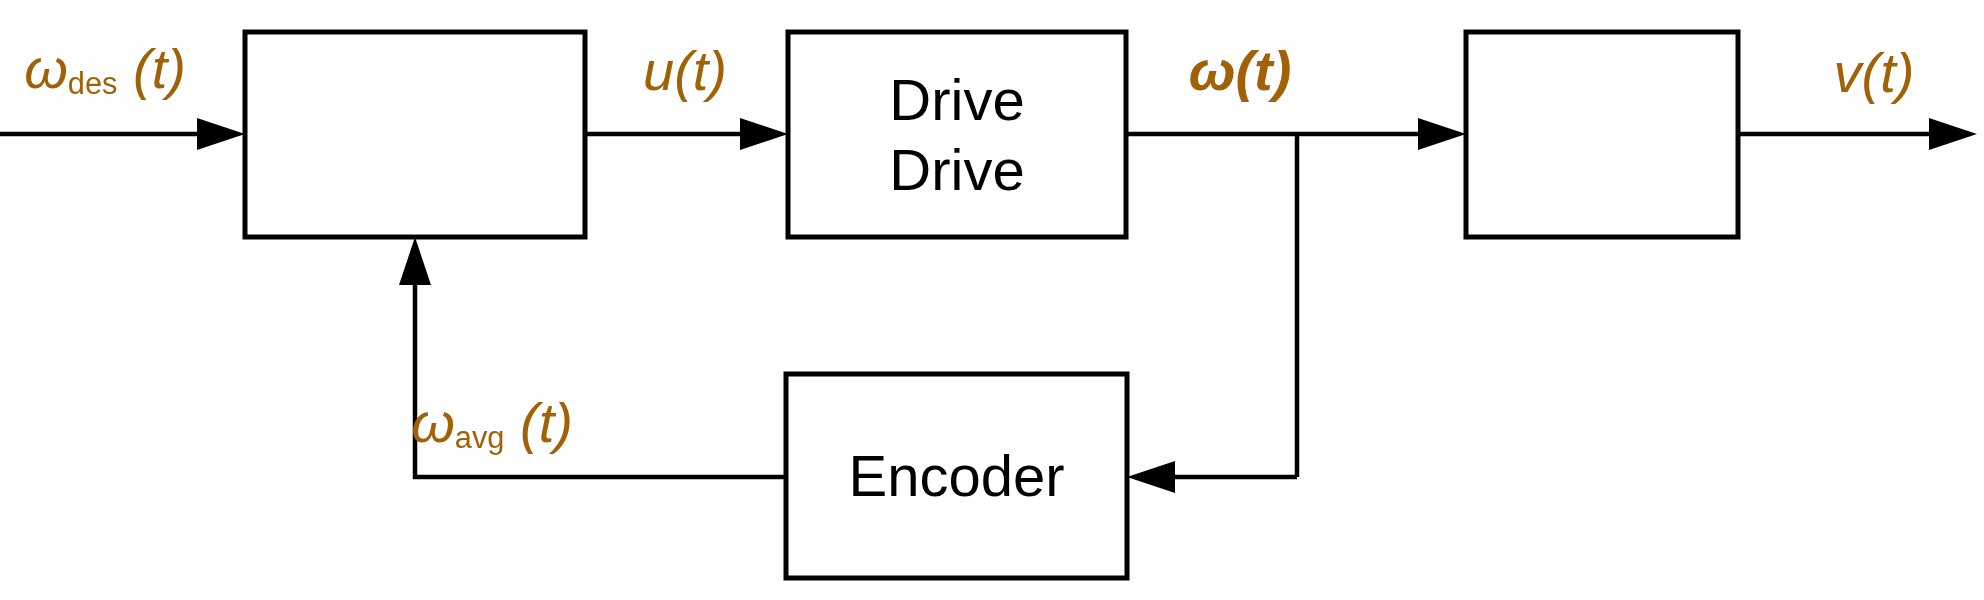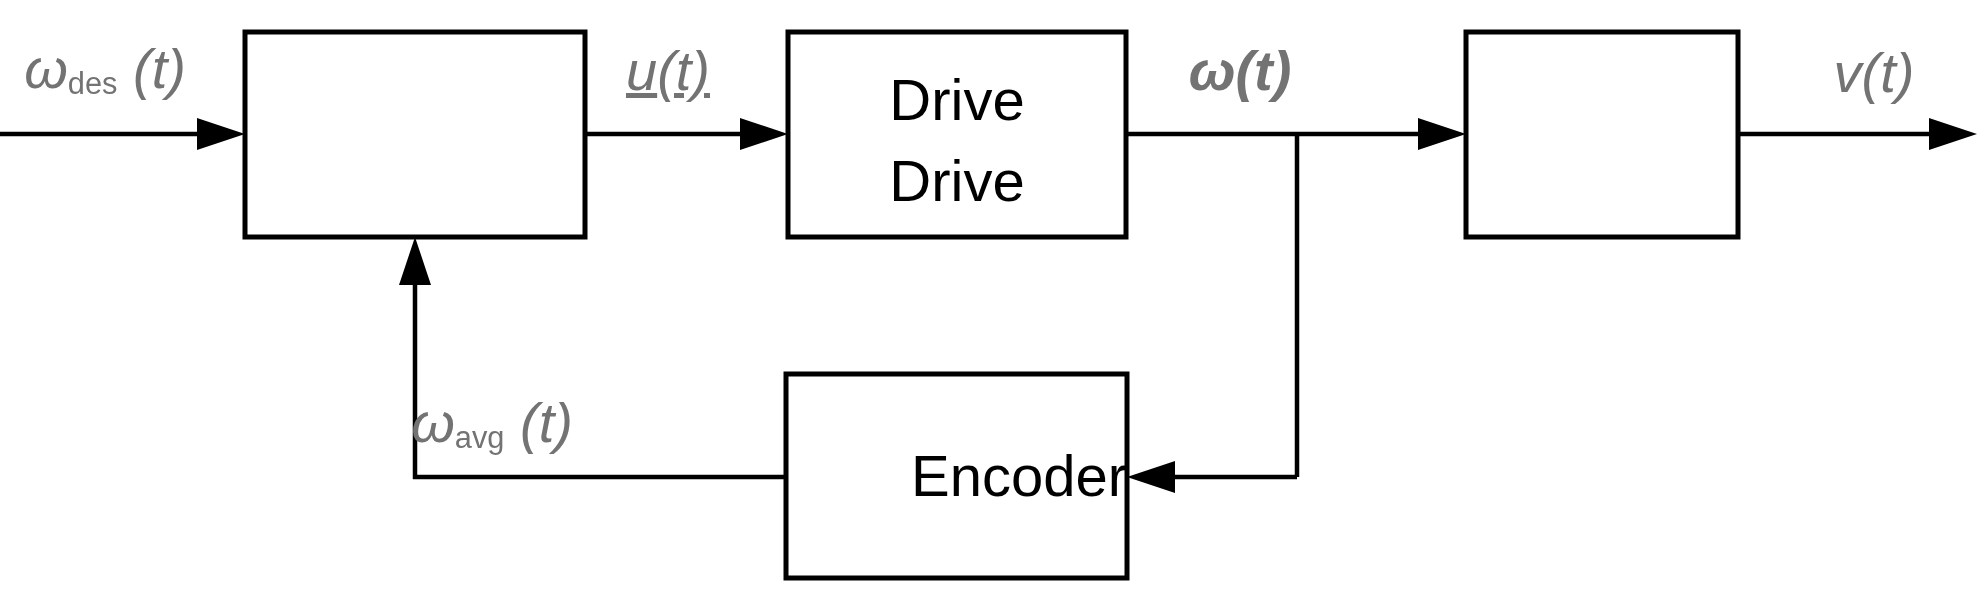--- a/index.html
+++ b/index.html
@@ -18,43 +18,43 @@
     position: absolute;
     display: flex;
     align-items: center;
     justify-content: center;
     text-align: center;
     font-size: 58px;
     line-height: 1.2;
     color: #000;
     white-space: nowrap;
   }
-  .block-label .line { display: block; margin-top: 11px; }
+  .block-label .line { display: block; }
   .signal-label {
     position: absolute;
     font-size: 56px;
     line-height: 1.12;
     white-space: nowrap;
     font-style: italic;
-    color: #737373;
+    color: #a16207;
     transform: translateX(-50%);
   }
   .signal-label sub {
     font-style: normal;
     font-size: 0.55em;
     vertical-align: -0.21em;
   }
   
   .lbl-chip    { left: 245px;  top: 32px;  width: 340px; height: 205px; }
   .lbl-motor   { left: 788px;  top: 32px;  width: 338px; height: 205px; }
   .lbl-cd      { left: 1466px; top: 32px;  width: 272px; height: 205px; }
-  .lbl-encoder { left: 786px;  top: 374px; width: 341px; height: 204px; justify-content: flex-end; }
+  .lbl-encoder { left: 786px;  top: 374px; width: 341px; height: 204px; }
   
   .lbl-omega-des { left: 105px;  top: 38px;  }
-  .lbl-u         { left: 668px;  top: 40px; text-decoration: underline;  }
+  .lbl-u         { left: 685px;  top: 40px;  }
   .lbl-omega     { left: 1240px; top: 40px; font-weight: bold;  }
   .lbl-v         { left: 1874px; top: 42px;  }
   .lbl-omega-avg { left: 492px;  top: 392px; }
 </style>
 </head>
 <body>
 
 <div class="figure">
 
   <svg class="geometry" width="1984" height="600" viewBox="0 0 1984 600">

